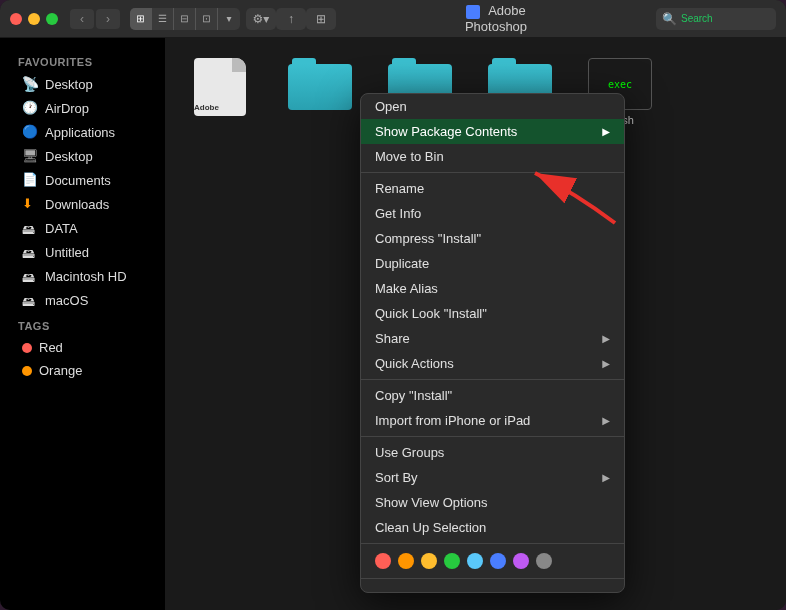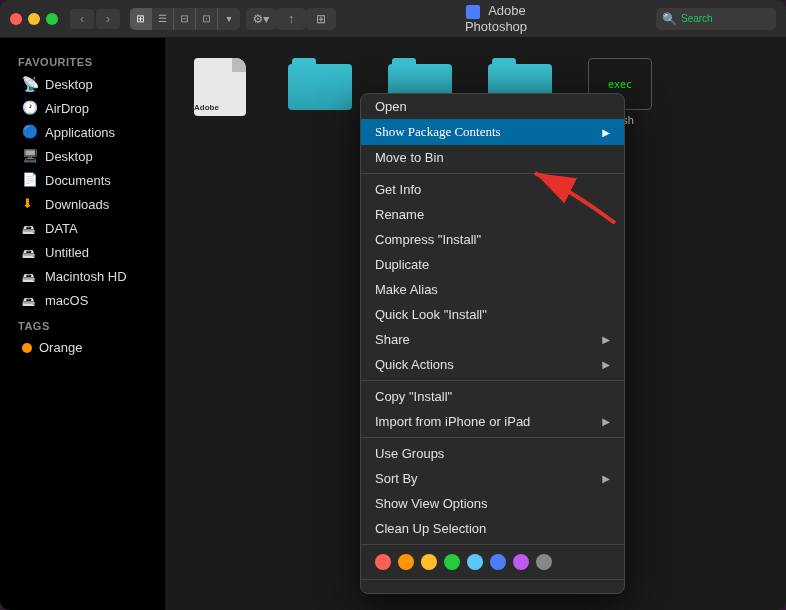--- a/index.html
+++ b/index.html
@@ -253,23 +253,22 @@
     .cm-item {
       padding: 5px 14px;
       color: #e0e0e0;
       cursor: pointer;
       display: flex;
       align-items: center;
       justify-content: space-between;
       white-space: nowrap;
     }
     .cm-item.highlighted {
-      background: #0369a1;
+      background: #14532d;
       color: #fff;
-      font-family: Liberation Serif, serif;
     }
     .cm-divider {
       height: 1px;
       background: #444;
       margin: 3px 0;
     }
     .cm-arrow {
       color: #aaa;
       font-size: 10px;
     }
@@ -386,20 +385,24 @@
         <span class="si-icon">🖴</span>
         <span>Macintosh HD</span>
       </div>
       <div class="sidebar-item">
         <span class="si-icon">🖴</span>
         <span>macOS</span>
       </div>
 
       <div class="sidebar-section-label">Tags</div>
       <div class="sidebar-item">
+        <span class="tag-dot" style="background:#ff5f56; margin-right:7px;"></span>
+        <span>Red</span>
+      </div>
+      <div class="sidebar-item">
         <span class="tag-dot" style="background:#ff9500; margin-right:7px;"></span>
         <span>Orange</span>
       </div>
     </div>
 
     <div class="content">
       <div class="folder-grid">
 
         <div class="folder-item">
           <div class="doc-icon">
@@ -449,25 +452,25 @@
           <span>Show Package Contents</span>
           <span class="cm-arrow">▶</span>
         </div>
 
         <div class="cm-item">
           <span>Move to Bin</span>
         </div>
         <div class="cm-divider"></div>
 
         <div class="cm-item">
+          <span>Rename</span>
+        </div>
+
+        <div class="cm-item">
           <span>Get Info</span>
-        </div>
-
-        <div class="cm-item">
-          <span>Rename</span>
         </div>
 
         <div class="cm-item">
           <span>Compress "Install"</span>
         </div>
 
         <div class="cm-item">
           <span>Duplicate</span>
         </div>
 

